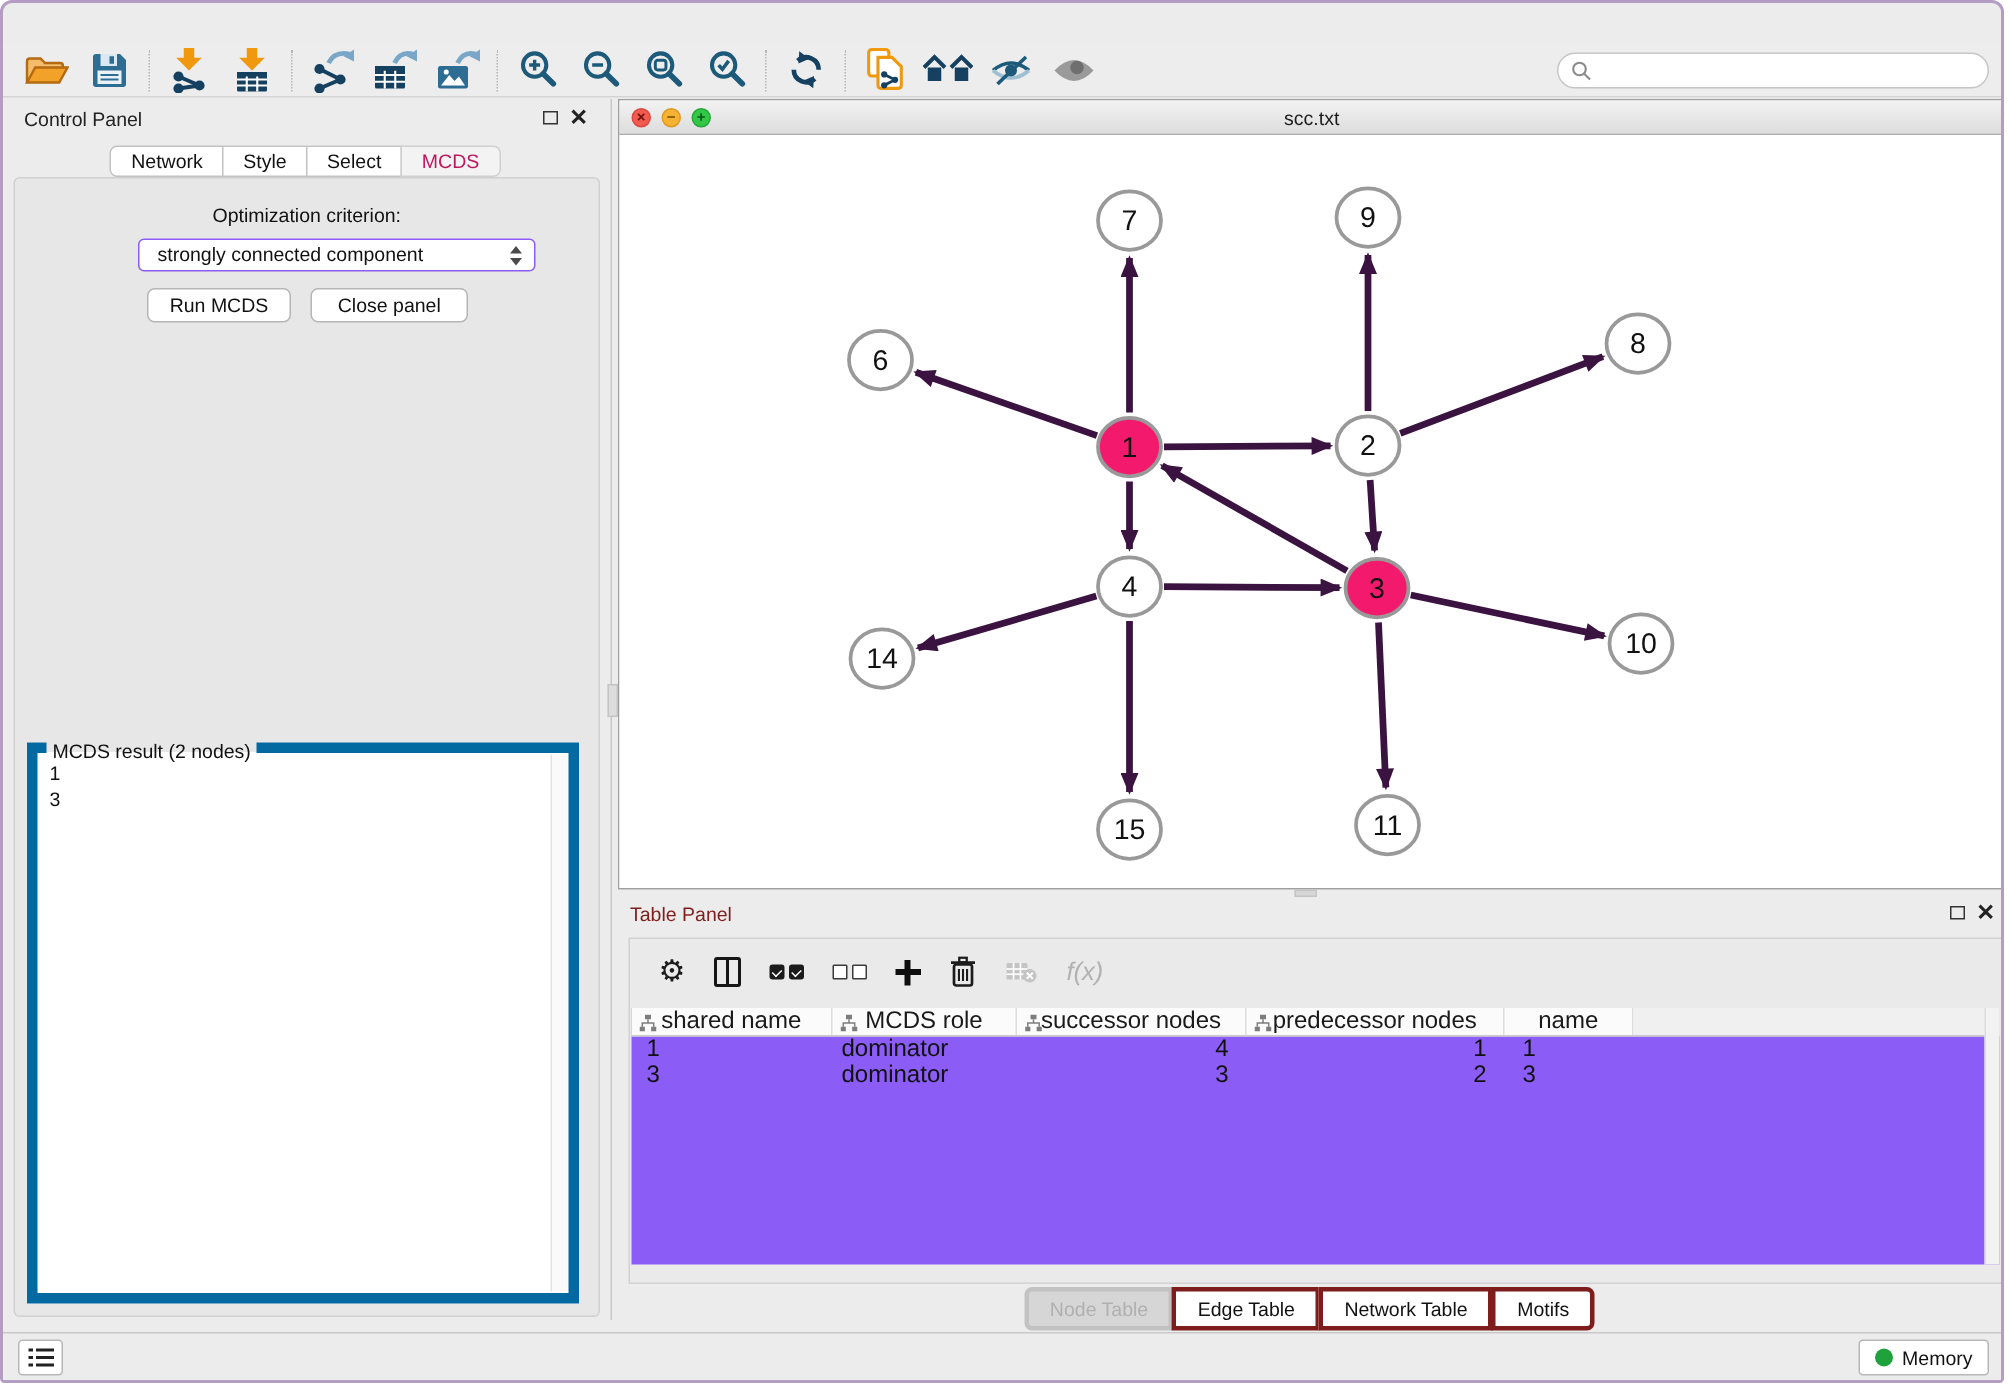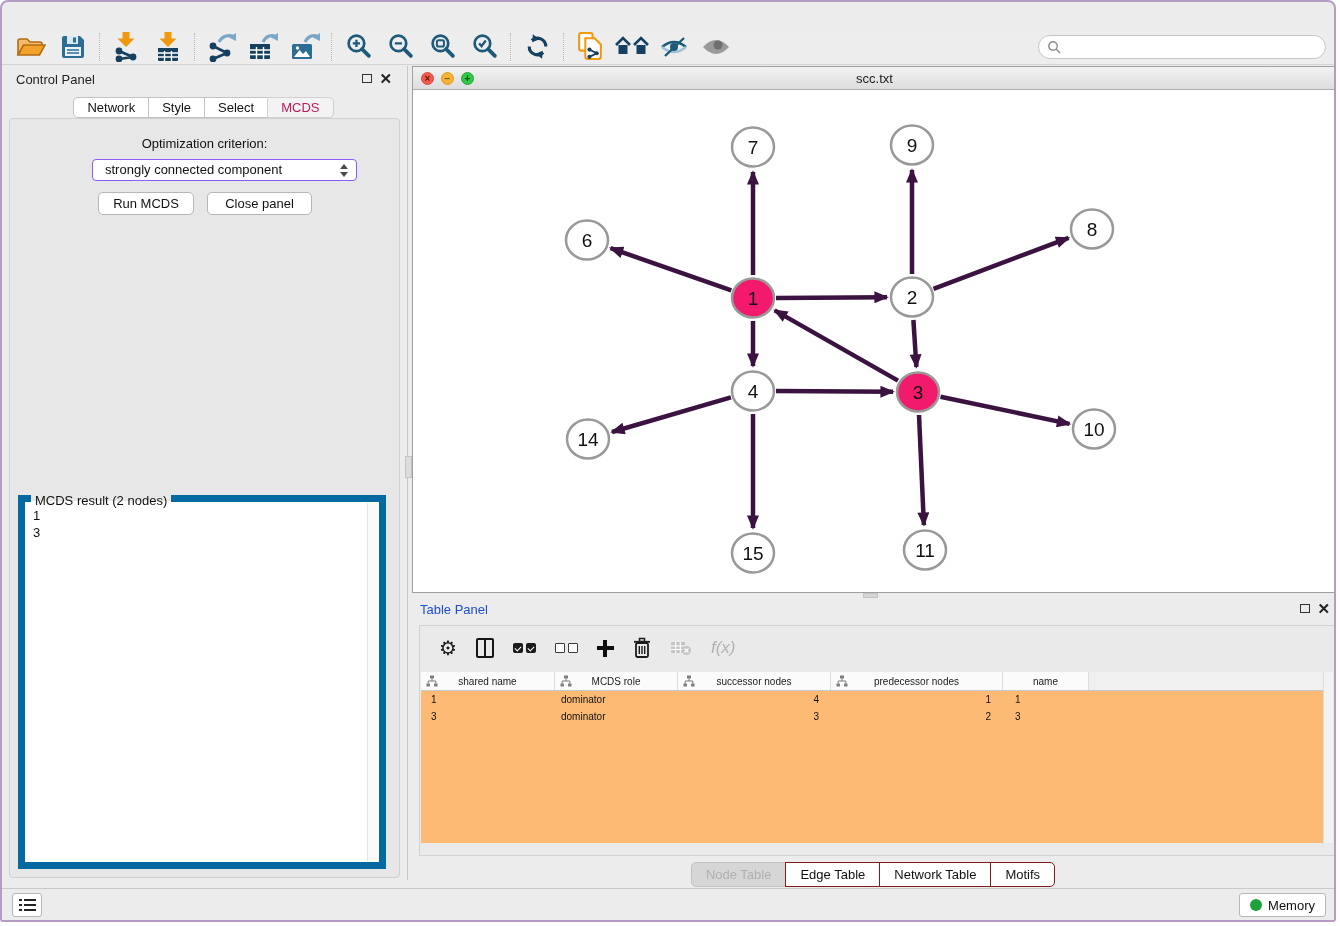--- a/index.html
+++ b/index.html
@@ -61,52 +61,52 @@
   .nw-lights{position:absolute;left:8px;top:5px;display:flex;gap:7px;}
   .nwl{width:13px;height:13px;border-radius:50%;font-size:10px;font-weight:bold;text-align:center;line-height:12px;}
   .nwl.red{background:#f25a50;border:1px solid #d94a41;color:#6d120b;}
   .nwl.yellow{background:#f6b233;border:1px solid #dd9b23;color:#7c5404;}
   .nwl.green{background:#33c748;border:1px solid #24a837;color:#0a5a13;}
   .nw-title{position:absolute;left:0;right:0;top:0;height:23px;line-height:23px;text-align:center;font-size:13px;color:#1c1c1c;}
   .nw-canvas{position:absolute;top:23px;left:0;right:0;bottom:0;background:#fff;}
   
   .table-panel{position:absolute;left:405px;top:595px;width:933px;height:295px;}
   .tp-header{position:absolute;top:0;left:0;right:0;height:26px;}
-  .tp-title{position:absolute;left:13px;top:5px;font-size:13px;color:#1d4ed8;}
+  .tp-title{position:absolute;left:13px;top:5px;font-size:13px;color:#7f1d1d;}
   .tp-header .float-ic{right:30px;top:7px;}
   .tp-header .close-ic{right:10px;top:3px;}
   .tp-widget{position:absolute;top:28px;left:12px;right:5px;bottom:36px;background:#eaeaea;border:1px solid #d2d2d2;}
   .tp-toolbar{position:absolute;top:0;left:0;right:0;height:44px;display:flex;align-items:center;gap:19px;padding-left:19px;}
   .tp-ic{display:flex;align-items:center;justify-content:center;}
   .gear{font-size:20px;color:#1b1b1b;line-height:20px;}
   .cols-ic{width:18px;height:20px;border:2.4px solid #161616;border-radius:2px;position:relative;}
   .cols-ic:after{content:"";position:absolute;left:50%;top:0;bottom:0;width:2.4px;margin-left:-1.2px;background:#161616;}
   .chkpair,.unchkpair{display:flex;gap:3px;}
   .chk{width:10px;height:10px;background:#1b1b1b;border-radius:2px;position:relative;}
   .chk:after{content:"";position:absolute;left:2px;top:2.5px;width:5px;height:3px;border-left:1.7px solid #fff;
              border-bottom:1.7px solid #fff;transform:rotate(-45deg);}
   .unchk{width:10px;height:10px;border:1.7px solid #3a3a3a;background:#fff;border-radius:1px;}
   .plus{position:relative;width:17px;height:17px;}
   .plus:before{content:"";position:absolute;left:6.5px;top:0;width:4px;height:17px;background:#0e0e0e;}
   .plus:after{content:"";position:absolute;top:6.5px;left:0;width:17px;height:4px;background:#0e0e0e;}
   .fx{font-family:Liberation Sans, sans-serif;font-style:italic;font-size:17px;color:#b2b2b2;}
-  .tp-table{position:absolute;top:46px;left:1px;right:1px;bottom:12px;background:#fdba74;font-size:10px;}
+  .tp-table{position:absolute;top:46px;left:1px;right:1px;bottom:12px;background:#8b5cf6;font-size:16px;}
   .thead{display:flex;height:19px;background:#fbfbfb;border-bottom:1px solid #c9c9c9;}
   .th{position:relative;display:flex;align-items:center;justify-content:center;border-right:1px solid #ddd;color:#1a1a1a;}
   .th .tree-ic{position:absolute;left:5px;top:3px;}
   .th-fill{flex:1;background:#f0f0f0;border-right:none;}
   .trow{display:flex;height:17px;line-height:17px;}
   .td{overflow:hidden;white-space:nowrap;}
   .c0{width:134px;}.c1{width:123px;}.c2{width:153px;}.c3{width:172px;}.c4{width:86px;}
   .td.c0{padding-left:10px;}.td.c1{padding-left:6px;}
   .td.c2{text-align:right;padding-right:12px;}.td.c3{text-align:right;padding-right:12px;}
   .td.c4{padding-left:12px;}
   .tp-scroll{position:absolute;top:46px;right:1px;bottom:12px;width:10px;background:#f2f2f2;border-left:1px solid #dcdcdc;}
   .tp-tabs{position:absolute;bottom:5px;left:0;right:0;display:flex;justify-content:center;}
-  .tp-tab{padding:4px 14px;font-size:13px;background:#fff;border:1px solid #7f1d1d;margin-left:-1px;}
+  .tp-tab{padding:4px 14px;font-size:13px;background:#fff;border:3px solid #7f1d1d;margin-left:-1px;}
   .tp-tab:first-child{border-radius:5px 0 0 5px;}
   .tp-tab:last-child{border-radius:0 5px 5px 0;}
   .tp-tab.active{background:#d6d6d6;color:#b0b0b0;border-color:#c2c2c2;}
   
   .statusbar{position:absolute;left:0;right:0;bottom:0;height:32px;background:#ececec;border-top:1px solid #c9c9c9;}
   .list-btn{position:absolute;left:10px;top:4px;width:30px;height:24px;background:#fff;border:1px solid #b7b7b7;
             border-radius:3px;display:flex;flex-direction:column;justify-content:center;gap:2.5px;padding-left:6px;}
   .list-row{display:flex;align-items:center;gap:2.5px;}
   .list-dot{width:2.5px;height:2.5px;background:#222;}
   .list-line{width:12px;height:2.5px;background:#222;}

